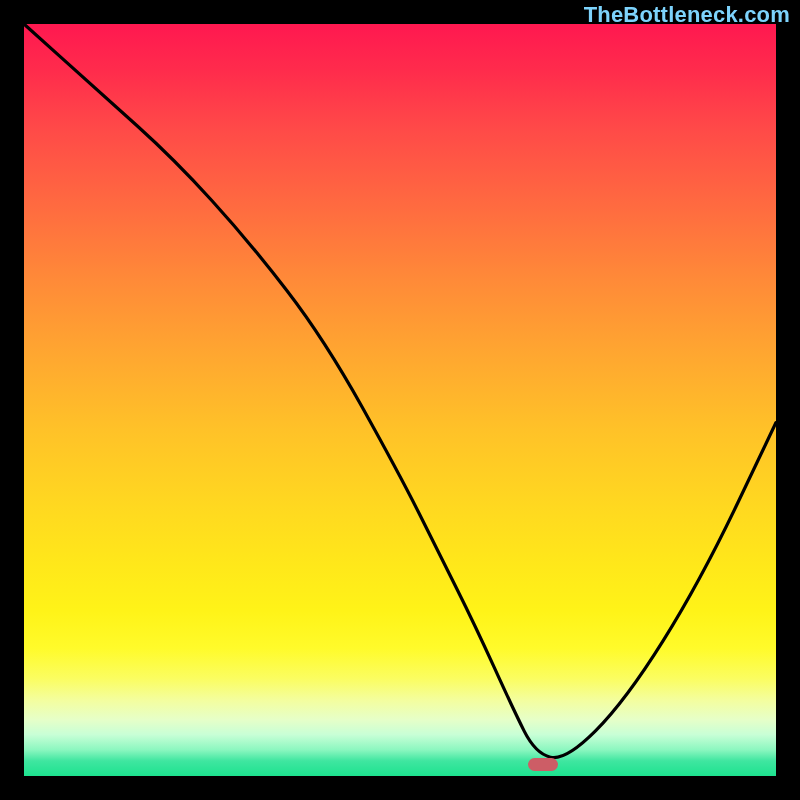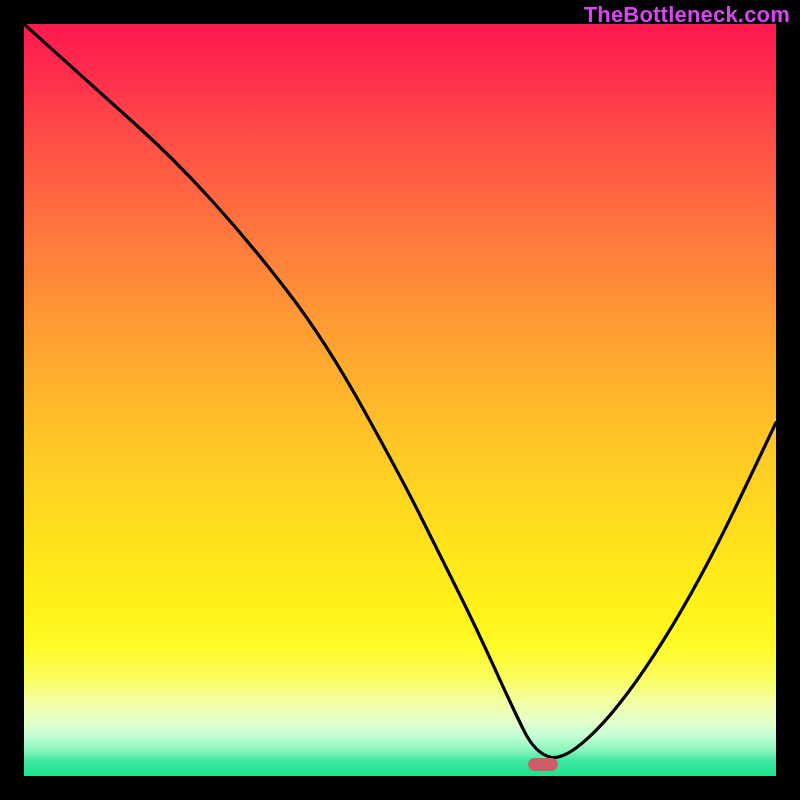--- a/index.html
+++ b/index.html
@@ -37,21 +37,21 @@
       #1de28f 100%
     );
   }
   .watermark {
     position: absolute;
     top: 2px;
     right: 10px;
     font-family: Arial, Helvetica, sans-serif;
     font-size: 22px;
     font-weight: 600;
-    color: #d946ef;
+    color: #7dd3fc;
     letter-spacing: 0.2px;
   }
   .curve {
     position: absolute;
     left: 0;
     top: 0;
     width: 752px;
     height: 752px;
   }
   .marker {

